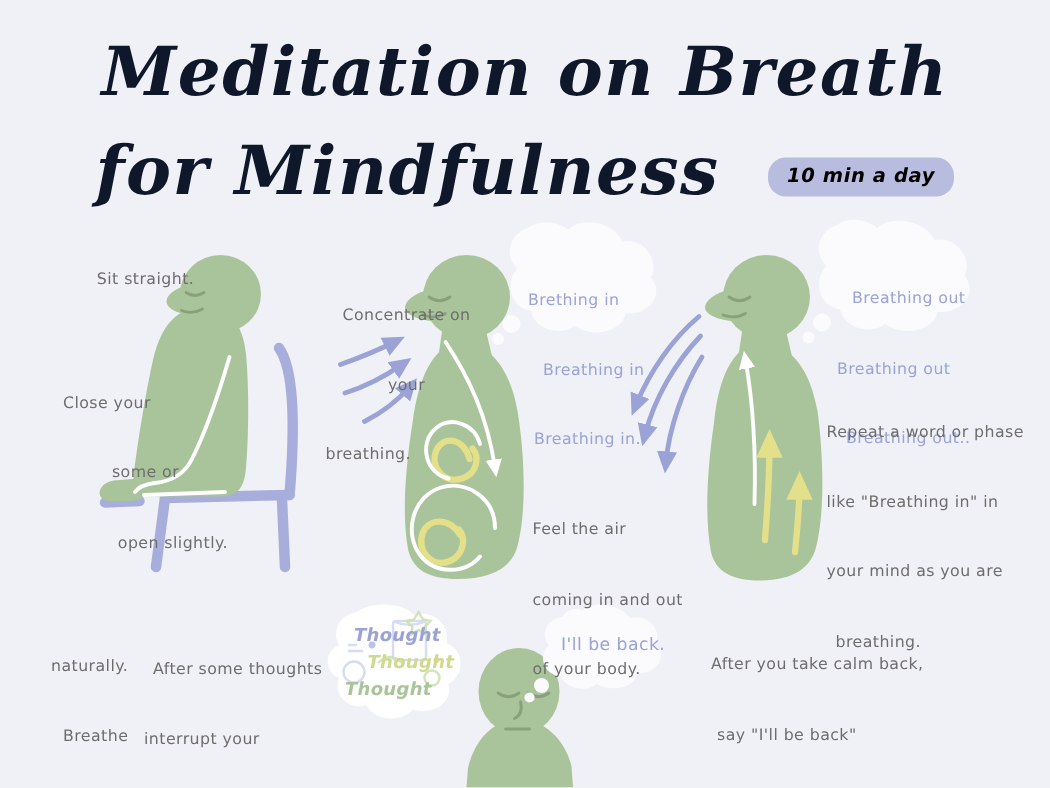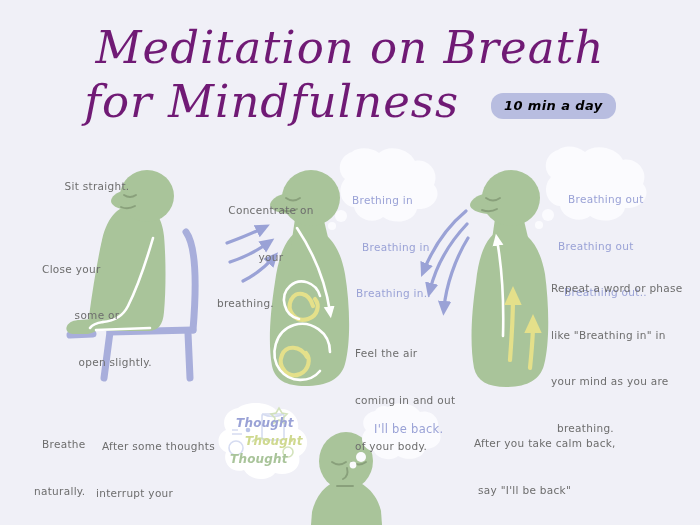--- a/index.html
+++ b/index.html
@@ -23,29 +23,29 @@
   .hand.blue{color:#9aa2d6;}
 
   
   #title-wrap{
     position:absolute;left:0;top:22px;width:700px;text-align:center;
     pointer-events:none;
   }
   .title-line{
     font-family:"DejaVu Serif", serif;
     font-style:italic;
-    font-weight:normal;
-    color:#701a75;
+    font-weight:bold;
+    color:#0f172a;
     letter-spacing:1px;
     text-align:center;
   }
   #title-line1{font-size:45px;line-height:52px;}
   #title-row2{
     display:flex;align-items:center;justify-content:center;gap:32px;
-    margin-top:2px;
+    margin-top:14px;
   }
   #title-line2{font-size:45px;line-height:52px;}
   #badge{
     background:#b8bde0;color:#000000;
     font-family:"DejaVu Sans", sans-serif;
     font-style:italic;font-weight:bold;
     font-size:13px;letter-spacing:.4px;
     padding:5px 13px 6px;border-radius:12px;
     position:relative;top:4px;white-space:nowrap;
   }
@@ -260,22 +260,22 @@
   </div>
 </div>
 
 <div class="txt hand" style="left:42px;top:148px;text-align:center;width:110px;">
   <div>Sit straight.</div>
   <div style="height:5px"></div>
   <div style="text-align:left">Close your</div>
   <div>some or</div>
   <div style="text-align:right">open slightly.</div>
   <div style="height:5px"></div>
+  <div style="text-align:left;margin-left:-8px">naturally.</div>
   <div style="text-align:left">Breathe</div>
-  <div style="text-align:left;margin-left:-8px">naturally.</div>
 </div>
 
 <div class="txt hand" style="left:211px;top:172px;width:120px;text-align:center;">
   <div>Concentrate on</div>
   <div>your</div>
   <div style="text-align:left;margin-left:6px">breathing.</div>
 </div>
 
 <div class="txt hand blue" style="left:352px;top:162px;width:90px;">
   <div>Brething in</div>

